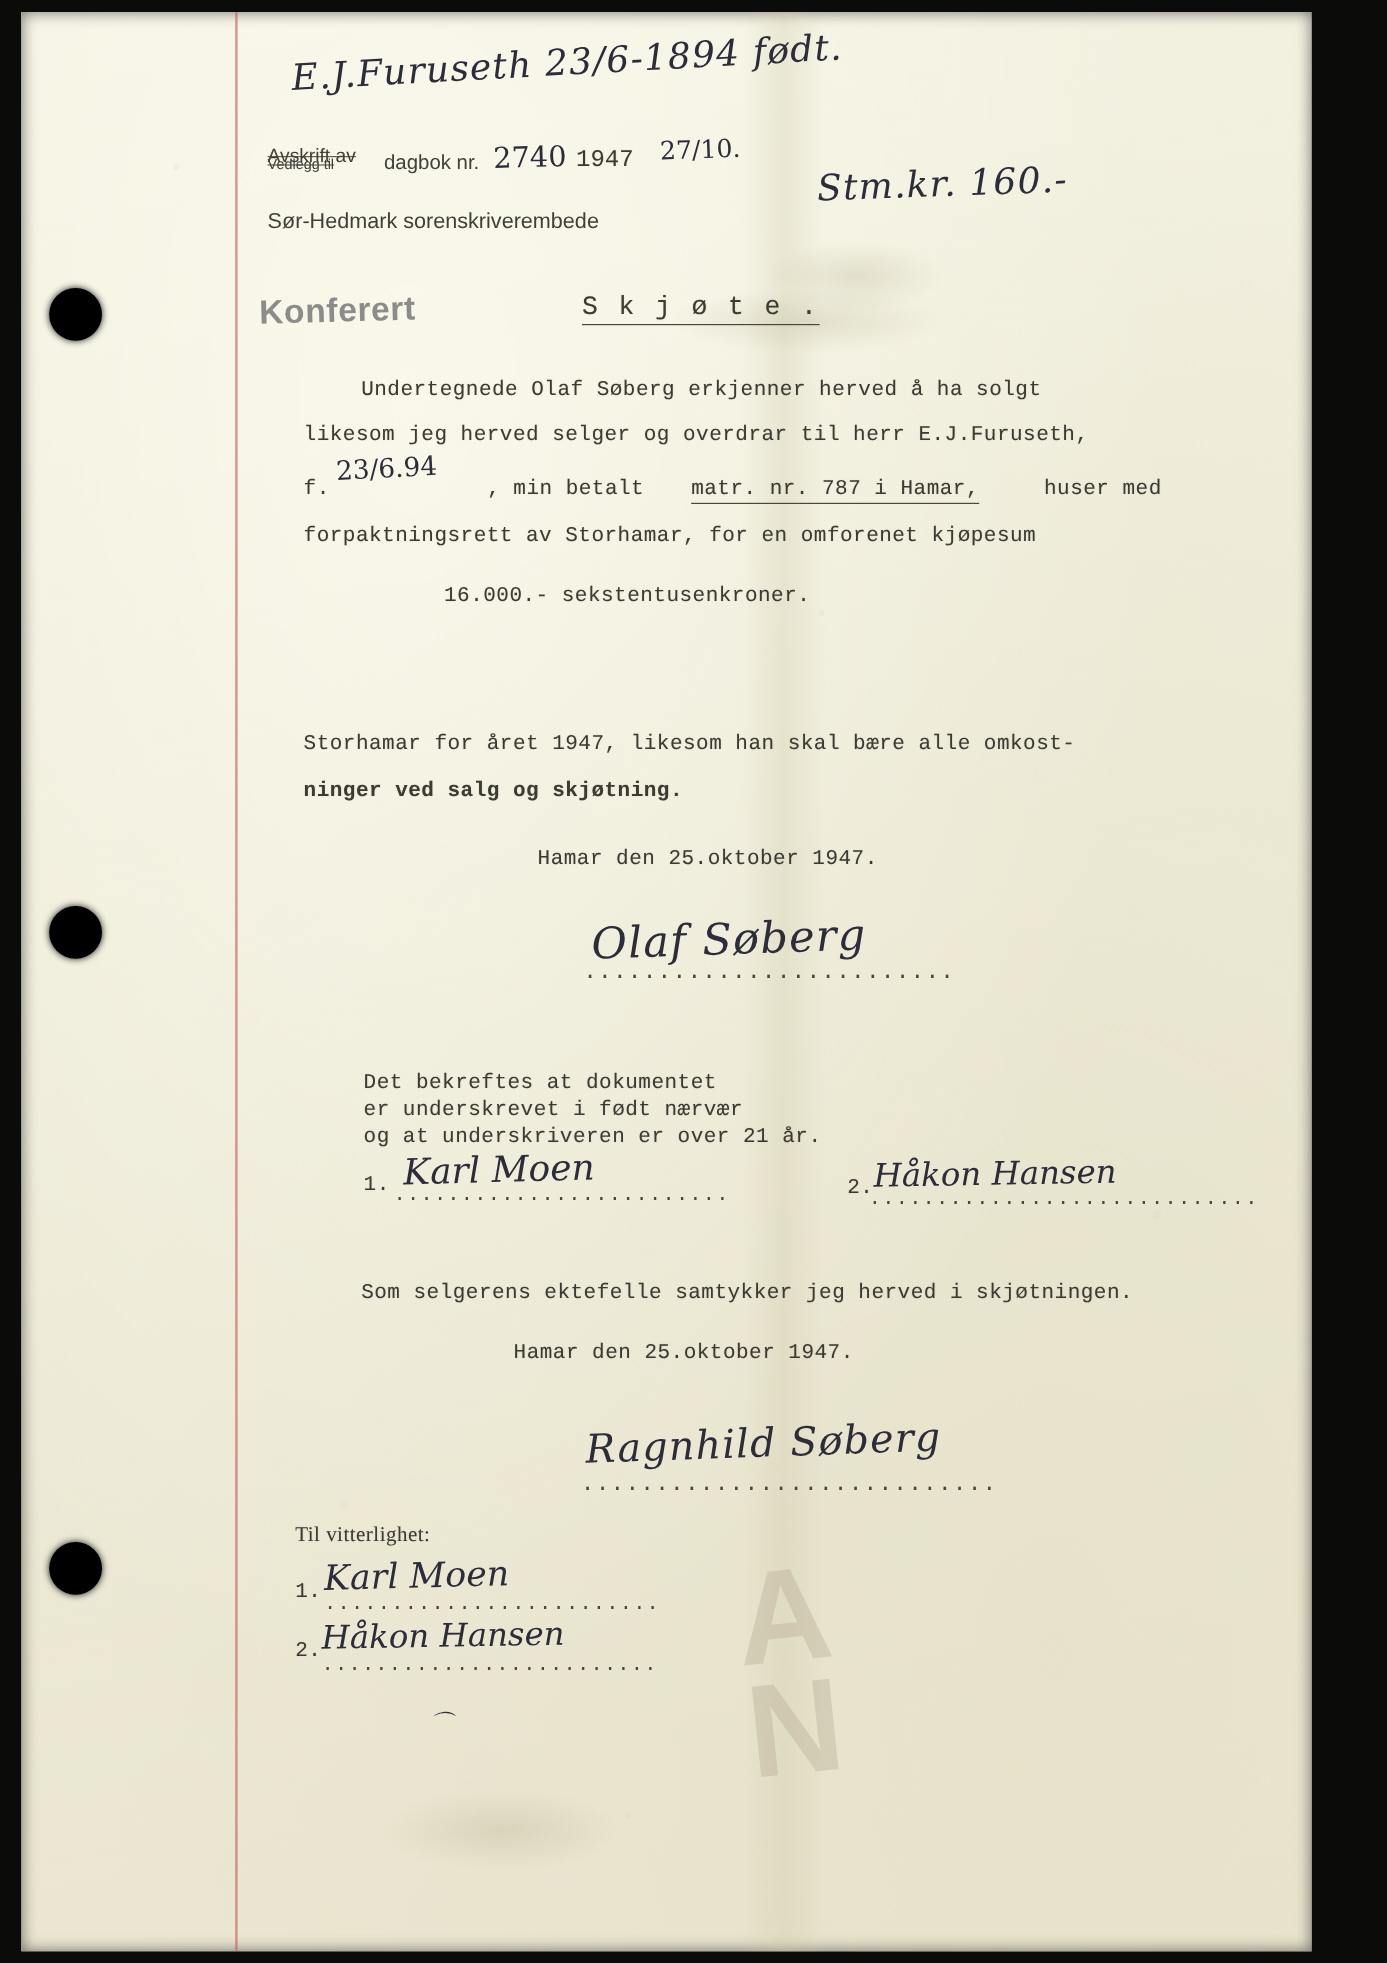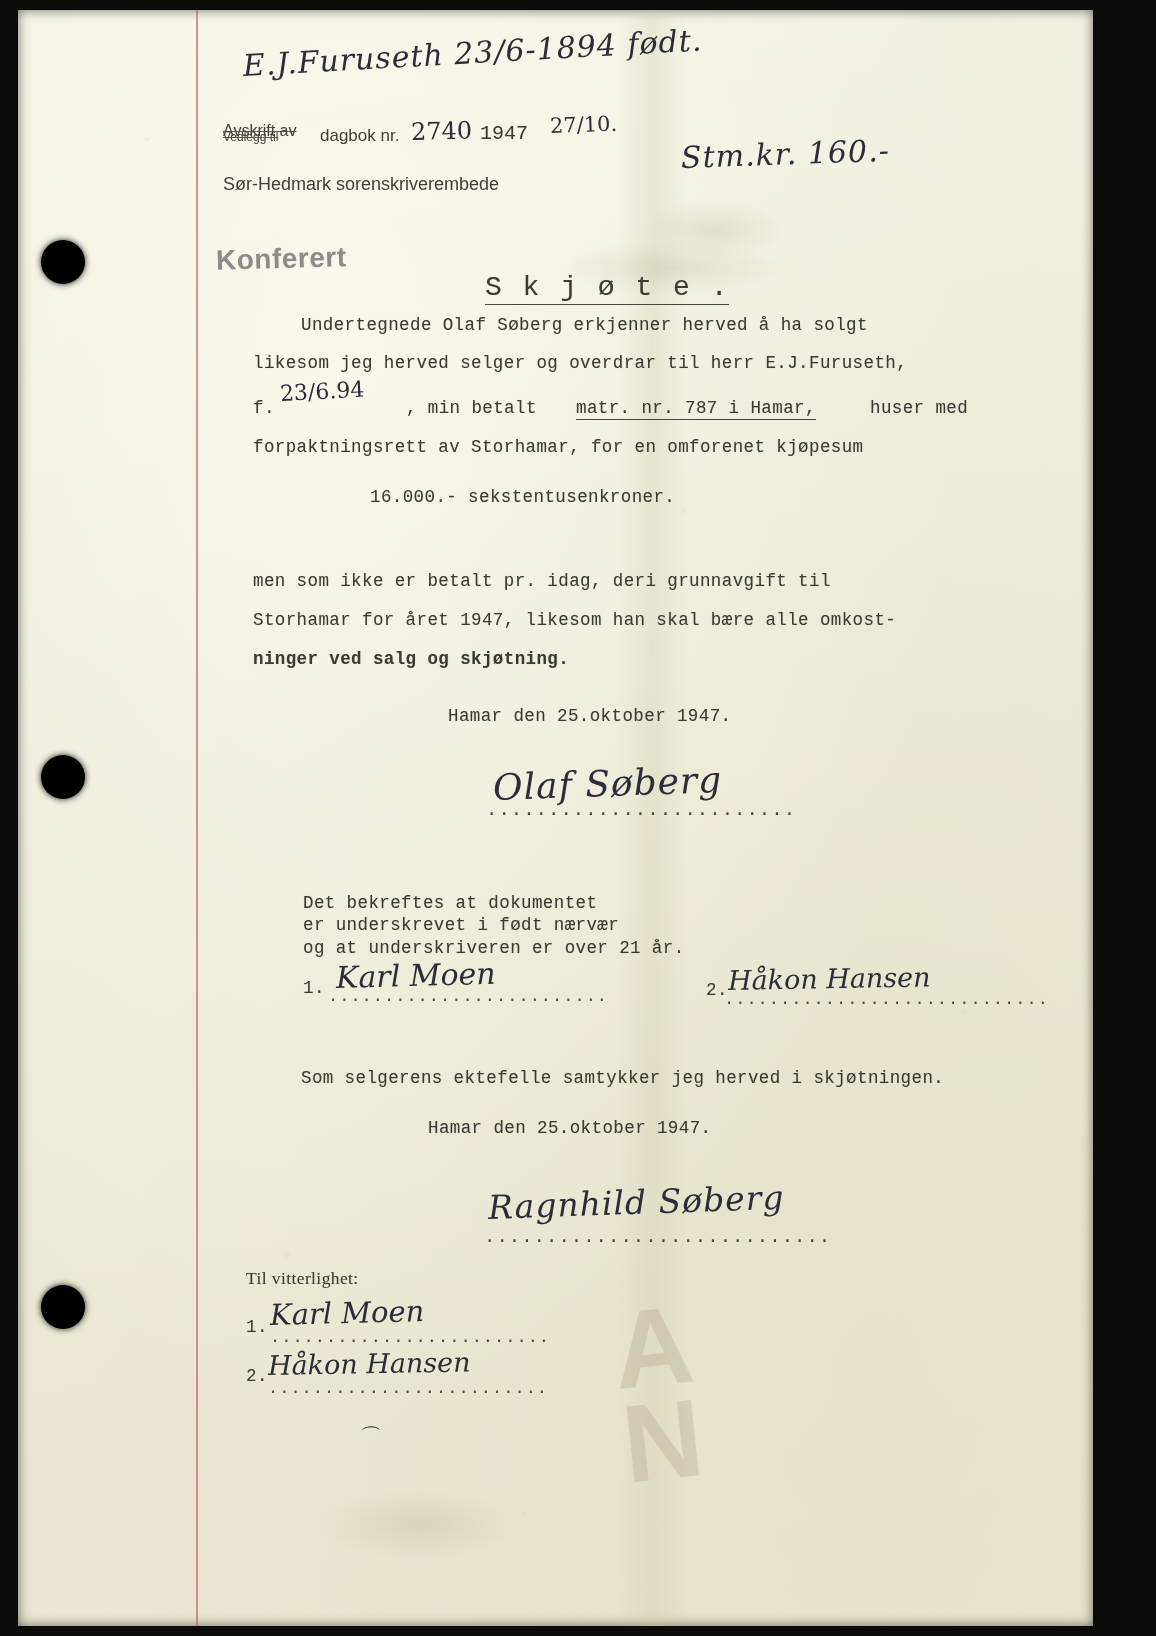--- a/index.html
+++ b/index.html
@@ -185,35 +185,34 @@
     <div class="hand" style="left:393px; top:108px; font-size:24px; font-style:normal; transform:rotate(-1.5deg);">2740</div>
     <div class="typed" style="left:462px; top:112px; font-size:20px; letter-spacing:0;">1947</div>
     <div class="hand" style="left:532px; top:104px; font-size:21px; font-style:normal; transform:rotate(-2deg);">27/10.</div>
 
     <div class="serif-small" style="left:205px; top:164px; font-size:18px;">Sør-Hedmark sorenskriverembede</div>
 
     <div class="hand" style="left:663px; top:130px; font-size:30px; transform:rotate(-2deg); letter-spacing:1px;">Stm.kr. 160.-</div>
 
     <div class="stamp" style="left:198px; top:233px; font-size:28px; transform:rotate(-1.5deg);">Konferert</div>
 
-    <div class="typed underline" style="left:467px; top:234px; font-size:28px; letter-spacing:2px;margin-top:28px;">S k j ø t e .</div>
+    <div class="typed underline" style="left:467px; top:234px; font-size:22px; letter-spacing:2px;">S k j ø t e .</div>
 
     <div class="typed" style="left:283px; top:305px;">Undertegnede Olaf Søberg erkjenner herved å ha solgt</div>
     <div class="typed" style="left:235px; top:343px;">likesom jeg herved selger og overdrar til herr E.J.Furuseth,</div>
 
     <div class="typed" style="left:235px; top:388px;">f.</div>
     <div class="hand" style="left:262px; top:371px; font-size:22px; font-style:normal; transform:rotate(-3deg);">23/6.94</div>
     <div class="typed" style="left:388px; top:388px;">, min betalt </div>
     <div class="typed underline" style="left:558px; top:388px;">matr. nr. 787 i Hamar,</div>
     <div class="typed" style="left:852px; top:388px;">huser med</div>
 
     <div class="typed" style="left:235px; top:427px;">forpaktningsrett av Storhamar, for en omforenet kjøpesum</div>
     <div class="typed" style="left:352px; top:477px;">16.000.- sekstentusenkroner.</div>
 
-    <div class="typed" style="left:235px; top:561px;">men som ikke er betalt pr. idag, deri grunnavgift til</div>
     <div class="typed" style="left:235px; top:600px;">Storhamar for året 1947, likesom han skal bære alle omkost-</div>
     <div class="typed" style="left:235px; top:639px;font-weight:bold;">ninger ved salg og skjøtning.</div>
 
     <div class="typed" style="left:430px; top:696px;">Hamar den 25.oktober 1947.</div>
 
     <div class="hand" style="left:475px; top:757px; font-size:36px; transform:rotate(-2deg); letter-spacing:1px;">Olaf Søberg</div>
     <div class="dots" style="left:468px; top:789px; font-size:19px;">.........................</div>
 
     <div class="typed" style="left:285px; top:883px;">Det bekreftes at dokumentet</div>
     <div class="typed" style="left:285px; top:905px;">er underskrevet i født nærvær</div>

